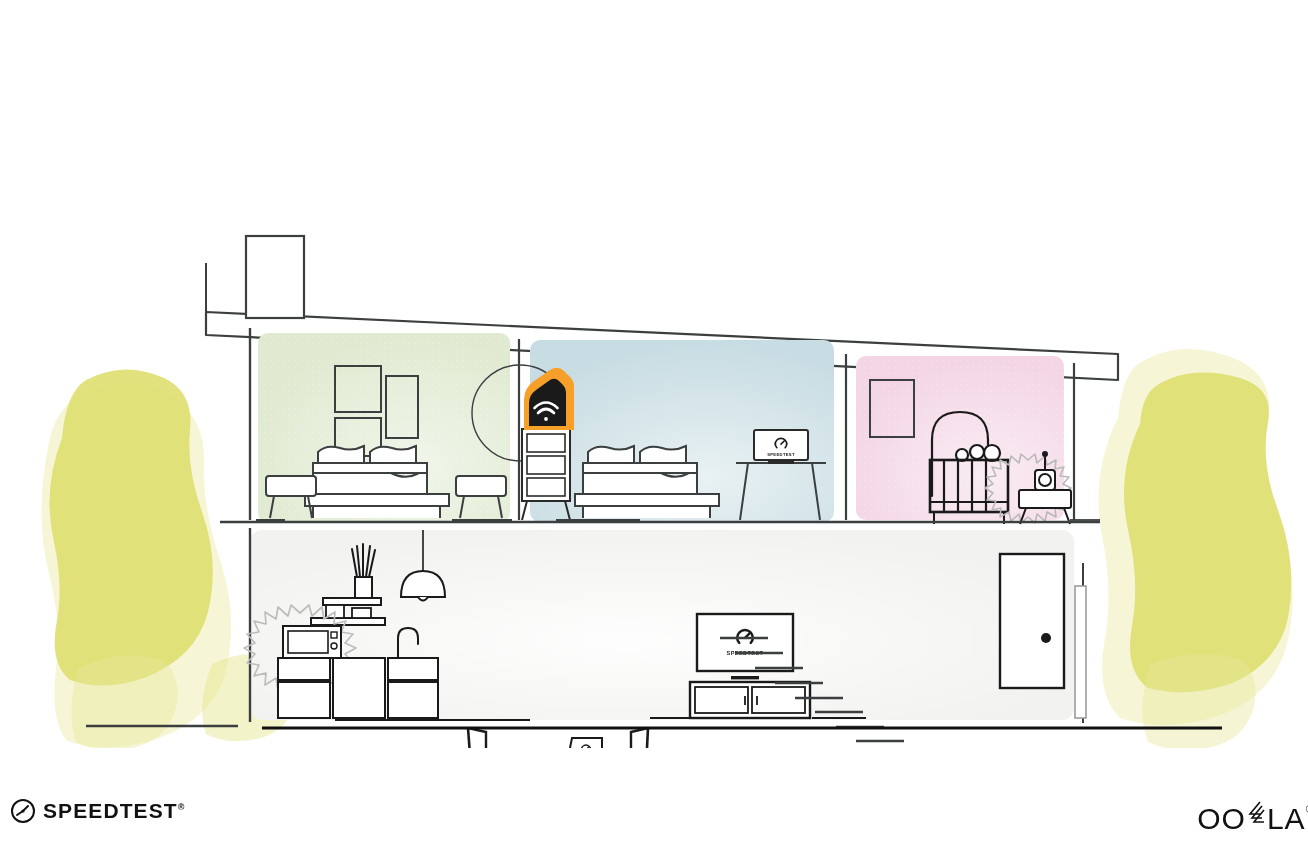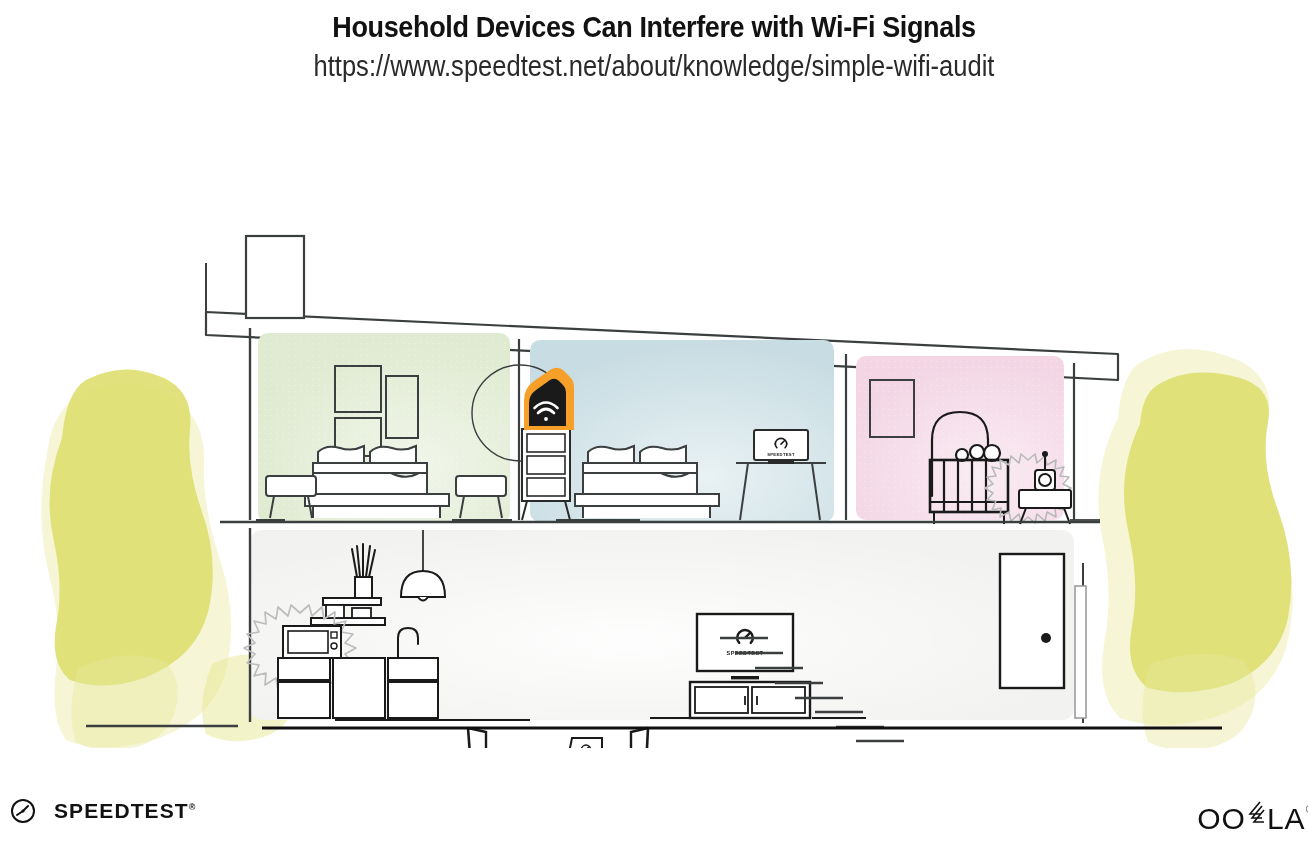--- a/index.html
+++ b/index.html
@@ -33,43 +33,39 @@
     line-height:1.2;
     transform:scaleX(0.88);
   }
 
   
   .illo{position:absolute;left:0;top:108px;width:1308px;height:640px;}
   .illo svg{display:block;}
 
   
   .footer{position:absolute;left:0;top:788px;width:1308px;height:60px;}
-  .brand-left{position:absolute;left:10px;top:10px;display:flex;align-items:center;gap:18px;}
+  .brand-left{position:absolute;left:10px;top:10px;display:flex;align-items:center;gap:7px;}
   .brand-left .wordmark{
     font-family:"Liberation Sans", sans-serif;
     font-weight:bold;font-size:21px;letter-spacing:1.1px;color:#111;
     position:relative;
   }
   .brand-left .tm{font-size:9px;vertical-align:super;letter-spacing:0;}
   .brand-right{position:absolute;right:-6px;top:14px;}
   .ookla-word{
     font-family:"Liberation Sans", sans-serif;
     font-weight:400;font-size:30px;letter-spacing:1px;color:#111;
     display:flex;align-items:flex-end;
   }
 </style>
 </head>
 <body>
 
 <div class="stage">
 
-  <div class="header">
-    <div class="title">Household Devices Can Interfere with Wi-Fi Signals</div>
-    <div class="subtitle">https://www.speedtest.net/about/knowledge/simple-wifi-audit</div>
-  </div>
 
   <div class="illo">
   <svg width="1308" height="640" viewBox="0 0 1308 640" xmlns="http://www.w3.org/2000/svg">
     <defs>
 
       <pattern id="dots" width="6" height="6" patternUnits="userSpaceOnUse">
         <circle cx="1.2" cy="1.2" r="0.55" fill="#ffffff" opacity="0.55"></circle>
       </pattern>
       <radialGradient id="glowG" cx="62%" cy="70%" r="70%">
         <stop offset="0%" stop-color="#ffffff" stop-opacity="0.55"></stop>

